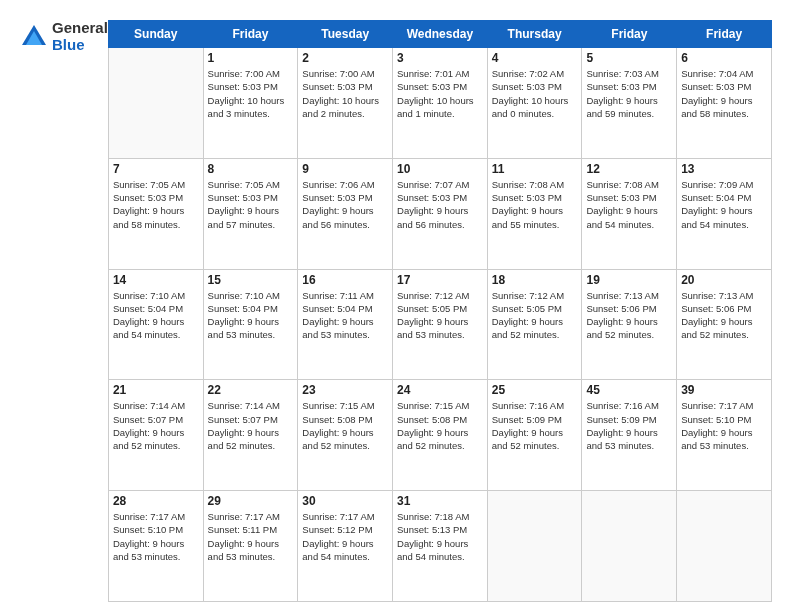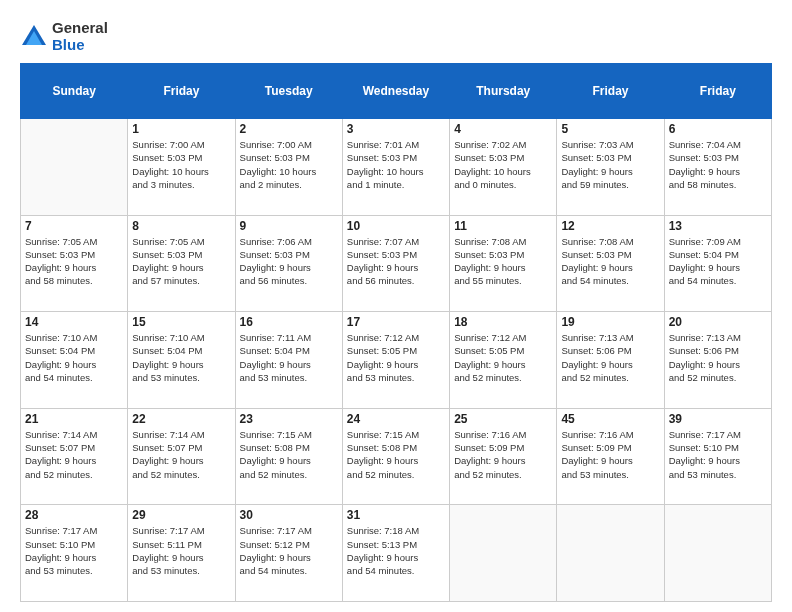--- a/index.html
+++ b/index.html
@@ -8,21 +8,21 @@
       background: #fff;
       width: 792px;
       height: 612px;
       overflow: hidden;
     }
     .page {
       width: 792px;
       height: 612px;
       padding: 20px 20px 10px 20px;
       display: flex;
-      flex-direction: column;
+      flex-direction: row;
     }
     .header {
       display: flex;
       justify-content: space-between;
       align-items: flex-start;
       margin-bottom: 10px;
     }
     .logo {
       display: flex;
       align-items: center;
@@ -58,21 +58,21 @@
       border-collapse: collapse;
       width: 100%;
       table-layout: fixed;
     }
     .calendar th {
       background-color: #1565c0;
       color: #fff;
       font-size: 12px;
       font-weight: bold;
       text-align: center;
-      padding: 20px 2px;
+      padding: 6px 2px;
       border: 1px solid #1565c0;
     }
     .calendar td {
       border: 1px solid #ccc;
       vertical-align: top;
       padding: 3px 4px;
       font-size: 10px;
       color: #333;
       height: 88px;
     }

